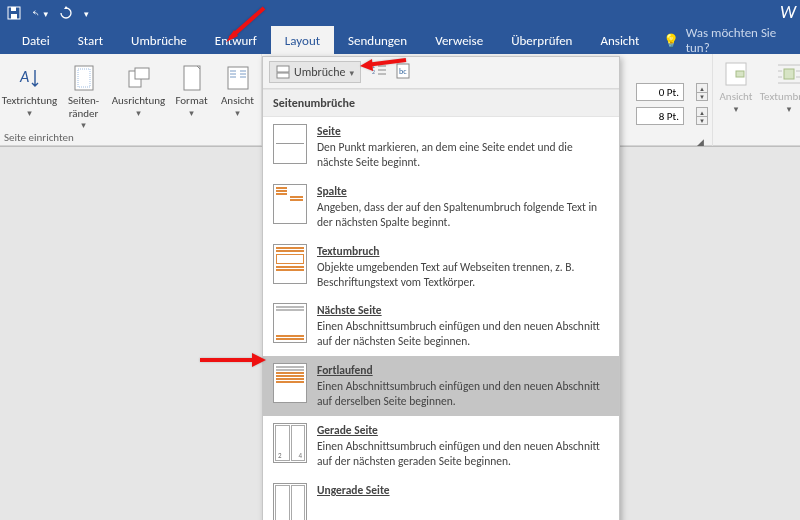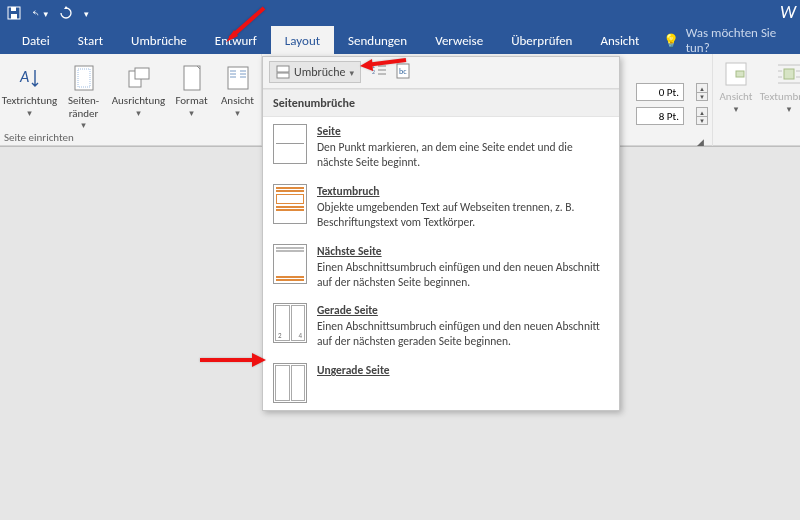--- a/index.html
+++ b/index.html
@@ -263,20 +263,33 @@
     <div class="dd-thumb">
       <div style="flex:1;border-bottom:1px solid #9a9a9a"></div>
         <div style="flex:1"></div>
     </div>
     <div class="dd-text">
       <span class="dd-title">Seite</span>
       <span>Den Punkt markieren, an dem eine Seite endet und die nächste Seite beginnt.</span>
     </div>
   </div>
 
+  <div class="dd-item">
+    <div class="dd-thumb">
+      <div class="thumb-line" style="background:#e08a3c;width:40%"></div>
+        <div class="thumb-line" style="background:#e08a3c;width:40%"></div>
+        <div class="thumb-line" style="background:#e08a3c;width:40%"></div>
+      <div class="thumb-line" style="background:#e08a3c;width:45%;margin-left:50%"></div>
+        <div class="thumb-line" style="background:#e08a3c;width:45%;margin-left:50%"></div>
+    </div>
+    <div class="dd-text">
+      <span class="dd-title">Spalte</span>
+      <span>Angeben, dass der auf den Spaltenumbruch folgende Text in der nächsten Spalte beginnt.</span>
+    </div>
+  </div>
 
   <div class="dd-item">
     <div class="dd-thumb">
       <div class="thumb-line" style="background:#e08a3c"></div>
         <div class="thumb-line" style="background:#e08a3c"></div>
       <div style="height:10px;border:1px solid #e08a3c;margin:1px 0"></div>
       <div class="thumb-line" style="background:#e08a3c"></div>
         <div class="thumb-line" style="background:#e08a3c"></div>
     </div>
     <div class="dd-text">
@@ -293,20 +306,34 @@
         <div style="flex:1"></div>
       <div class="thumb-line" style="background:#e08a3c"></div>
         <div class="thumb-line" style="background:#e08a3c"></div>
     </div>
     <div class="dd-text">
       <span class="dd-title">Nächste Seite</span>
       <span>Einen Abschnittsumbruch einfügen und den neuen Abschnitt auf der nächsten Seite beginnen.</span>
     </div>
   </div>
 
+  <div class="dd-item highlight">
+    <div class="dd-thumb">
+      <div class="thumb-line" style="background:#bbb"></div>
+        <div class="thumb-line" style="background:#bbb"></div>
+      <div class="thumb-line" style="background:#e08a3c"></div>
+        <div class="thumb-line" style="background:#e08a3c"></div>
+        <div class="thumb-line" style="background:#e08a3c"></div>
+        <div class="thumb-line" style="background:#e08a3c"></div>
+    </div>
+    <div class="dd-text">
+      <span class="dd-title">Fortlaufend</span>
+      <span>Einen Abschnittsumbruch einfügen und den neuen Abschnitt auf derselben Seite beginnen.</span>
+    </div>
+  </div>
 
   <div class="dd-item">
     <div class="dd-thumb" style="padding:1px">
       <div style="display:flex;gap:1px;height:100%">
         <div style="flex:1;border:1px solid #aaa;position:relative">
             <span style="position:absolute;bottom:0;left:2px;font-size:7px;color:#777">2</span>
           </div>
         <div style="flex:1;border:1px solid #aaa;position:relative">
             <span style="position:absolute;bottom:0;right:2px;font-size:7px;color:#777">4</span>
           </div>

